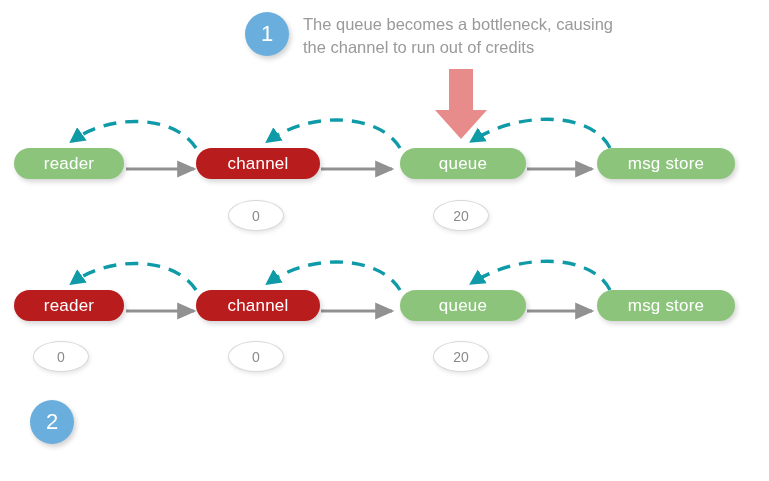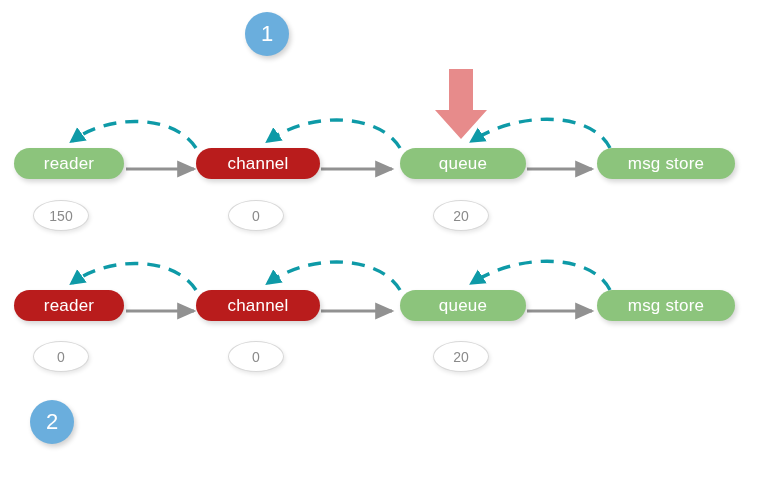--- a/index.html
+++ b/index.html
@@ -129,28 +129,29 @@
 
     <g fill="none" stroke="#0e9aa7" stroke-width="3.4" stroke-dasharray="13 9" marker-end="url(#tealhead)">
       <path d="M196,290 C176,258 112,254 72,283"></path>
       <path d="M400,290 C380,256 312,252 268,283"></path>
       <path d="M610,290 C592,254 520,252 472,283"></path>
     </g>
   </svg>
 
   <div class="callout" style="left:245px; top:12px; width:510px;">
     <div class="bullet">1</div>
+    <div class="callout-text">The queue becomes a bottleneck, causing
+the channel to run out of credits</div>
   </div>
 
   <div class="node green" style="left:14px; top:148px; width:110px;">reader</div>
   <div class="node yellow" style="left:196px; top:148px; width:124px;">channel</div>
   <div class="node green" style="left:400px; top:148px; width:126px;">queue</div>
   <div class="node green" style="left:597px; top:148px; width:138px;">msg store</div>
 
-  <div class="badge" style="left:33px; top:200px;">150</div>
   <div class="badge" style="left:228px; top:200px;">0</div>
   <div class="badge" style="left:433px; top:200px;">20</div>
 
   <div class="node yellow" style="left:14px; top:290px; width:110px;">reader</div>
   <div class="node yellow" style="left:196px; top:290px; width:124px;">channel</div>
   <div class="node green" style="left:400px; top:290px; width:126px;">queue</div>
   <div class="node green" style="left:597px; top:290px; width:138px;">msg store</div>
 
   <div class="badge" style="left:33px; top:341px;">0</div>
   <div class="badge" style="left:228px; top:341px;">0</div>

